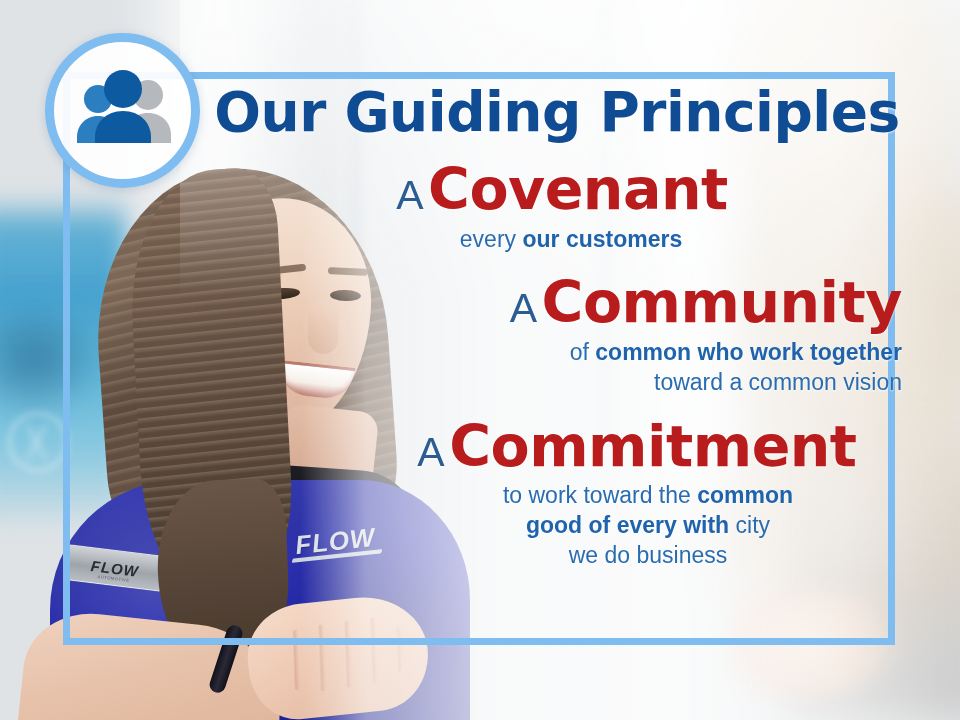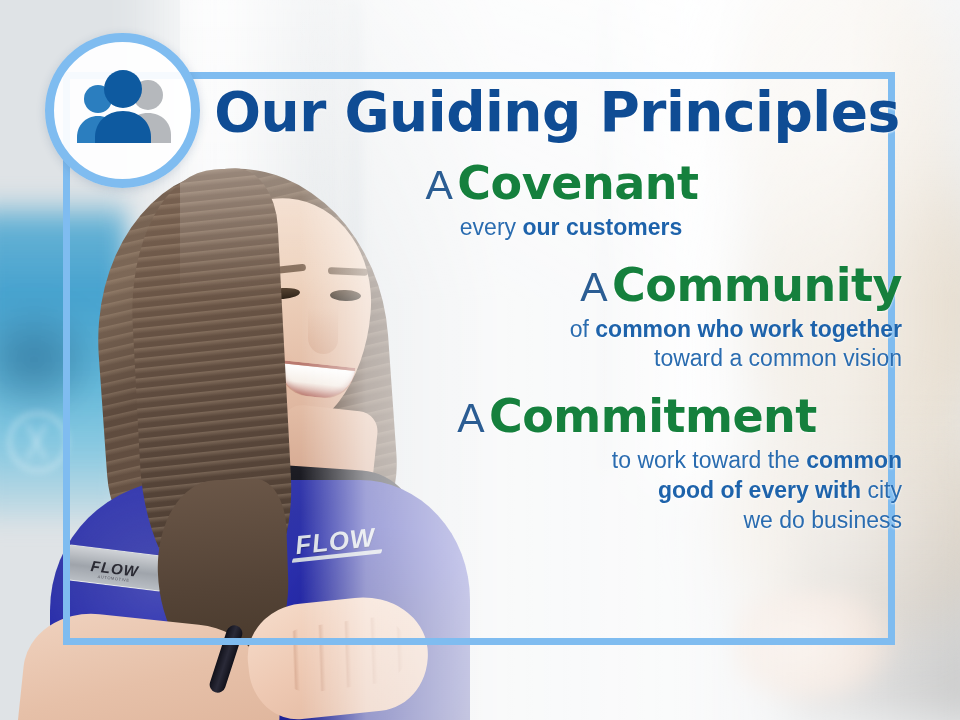--- a/index.html
+++ b/index.html
@@ -535,22 +535,22 @@
   }
   .p-head .article {
     font-family: "Liberation Sans", sans-serif;
     font-weight: normal;
     font-size: 41px;
     color: #2b5d93;
   }
   .p-head .kw {
     font-family: "DejaVu Sans", sans-serif;
     font-weight: bold;
-    font-size: 46px;
-    color: #15803d;
+    font-size: 57px;
+    color: #b91c1c;
     letter-spacing: -0.5px;
   }
   .p-sub {
     margin: 5px 0 0 0;
     font-family: "Liberation Sans", sans-serif;
     font-size: 23px;
     line-height: 1.30;
     color: #2a6cb0;
     text-shadow: 0 1px 2px rgba(255,255,255,0.8);
   }
@@ -559,21 +559,21 @@
   .row-1 { text-align: center; }
   .row-1 .p-head { margin-left: 10px; }
   .row-1 .p-sub  { margin-left: 28px; }
 
   .row-2 { text-align: right; }
   .row-2 .p-head { margin-left: 80px; }
   .row-2 .p-sub  { margin-left: 88px; }
 
   .row-3 { text-align: center; }
   .row-3 .p-head { margin-left: 160px; }
-  .row-3 .p-sub  { margin-left: 182px; text-align: right; }
+  .row-3 .p-sub  { margin-left: 182px; }
 </style>
 </head>
 <body>
 
 <div id="poster">
 
   <div class="photo-layer">
 
     <div class="bg-soft">
       <div class="bg-room"></div>

